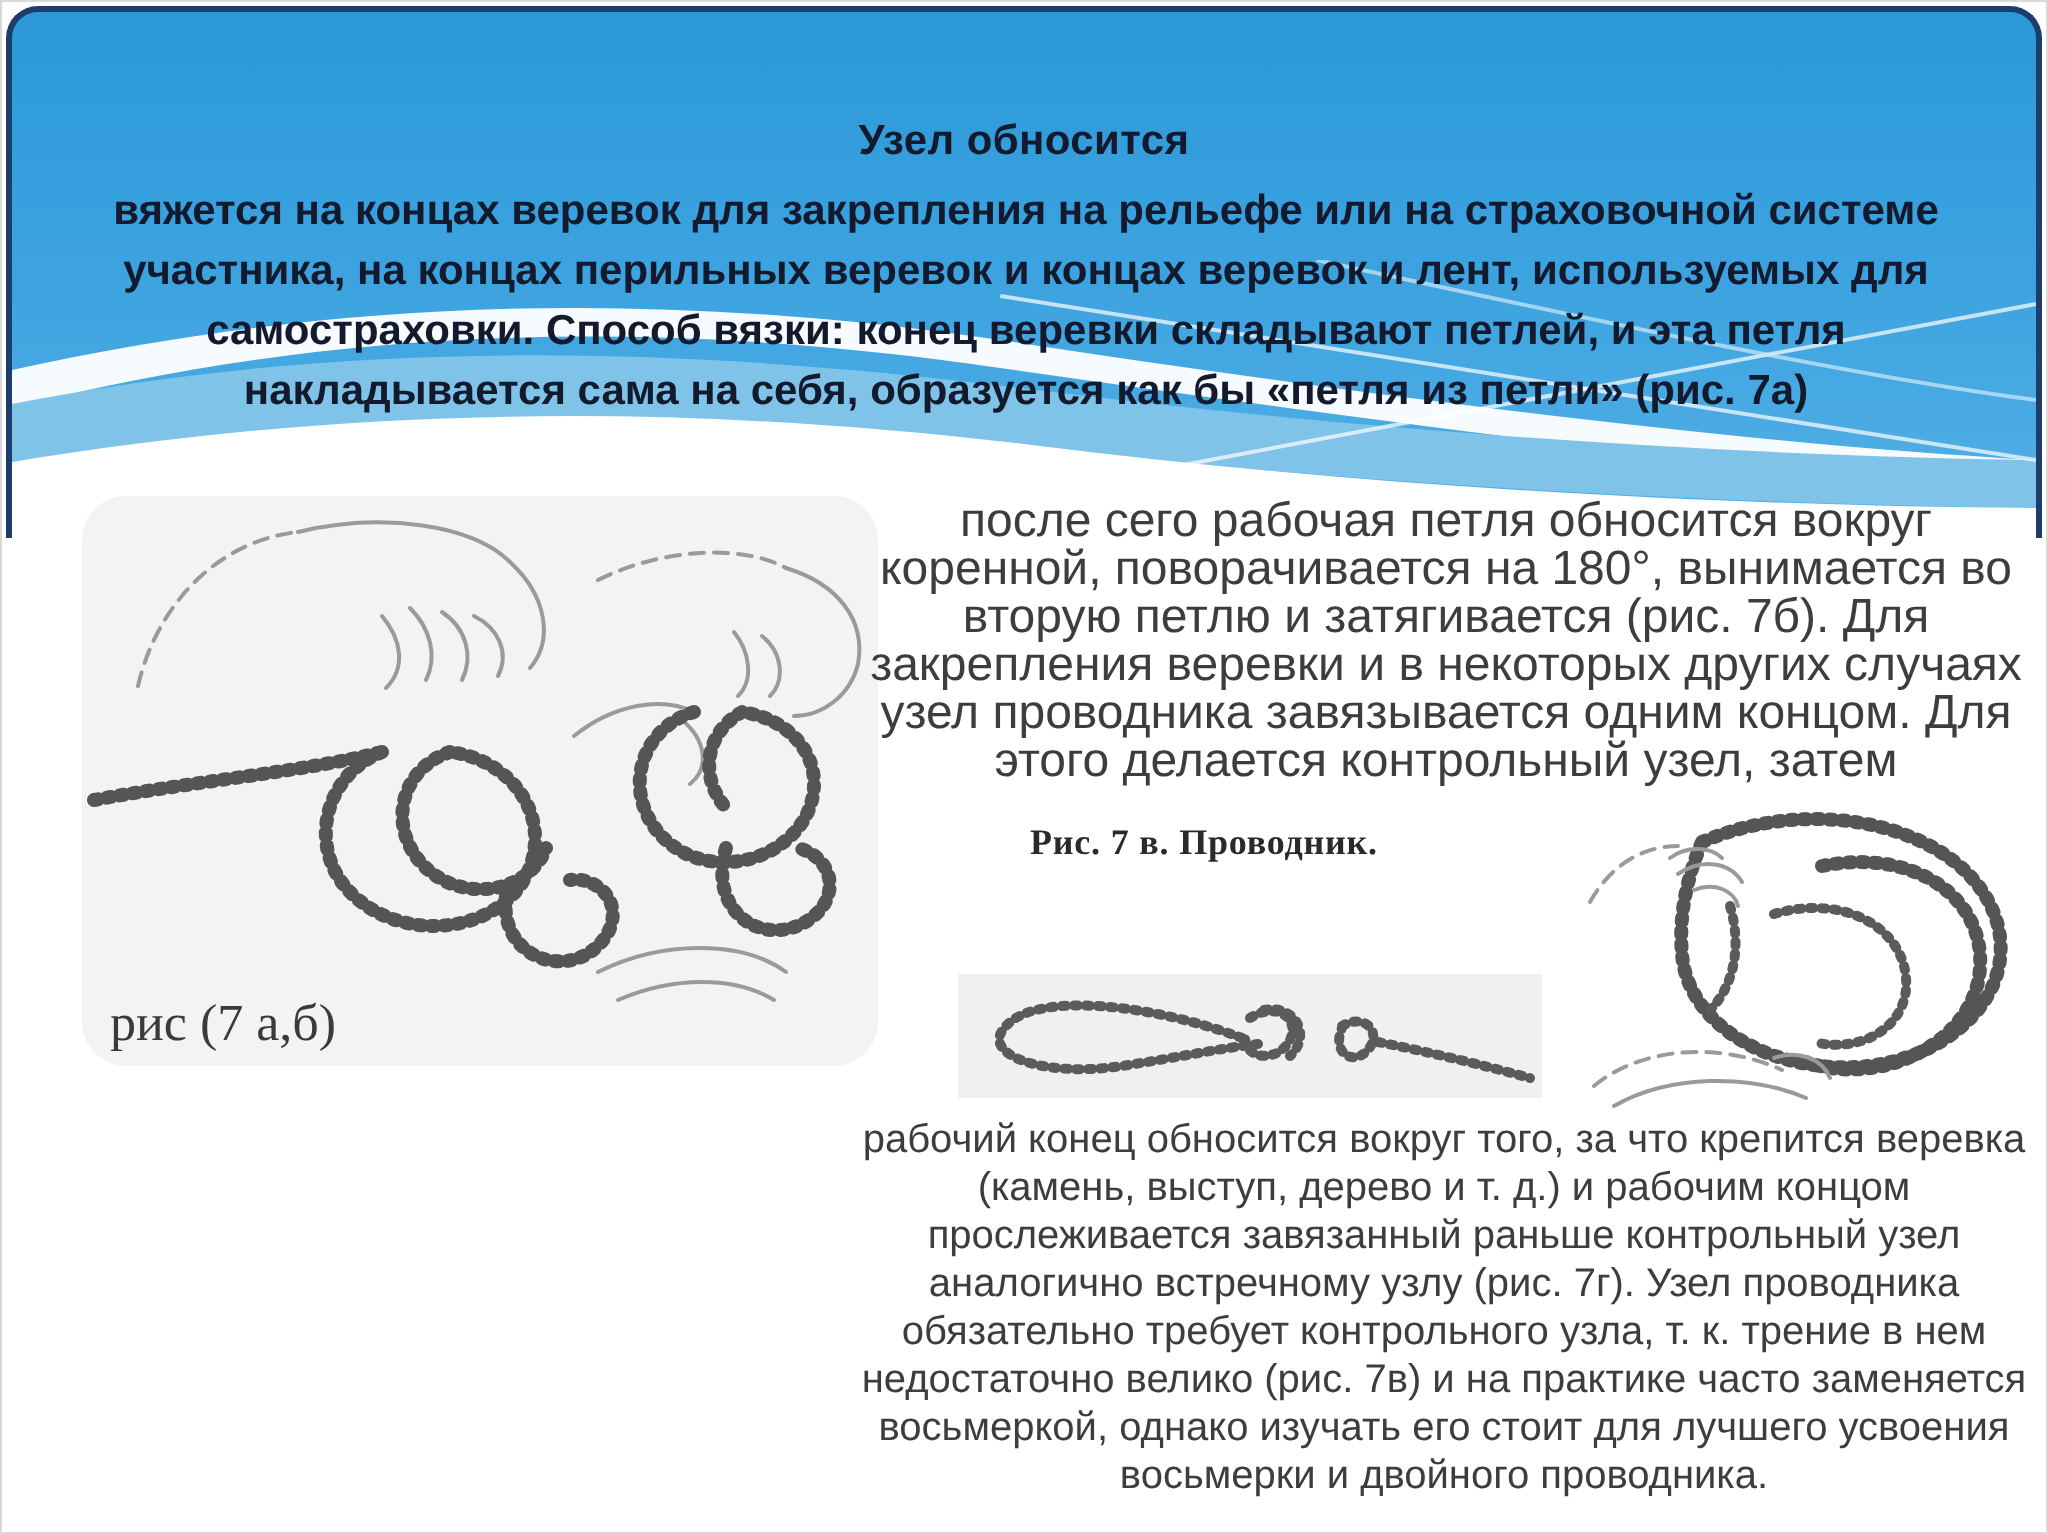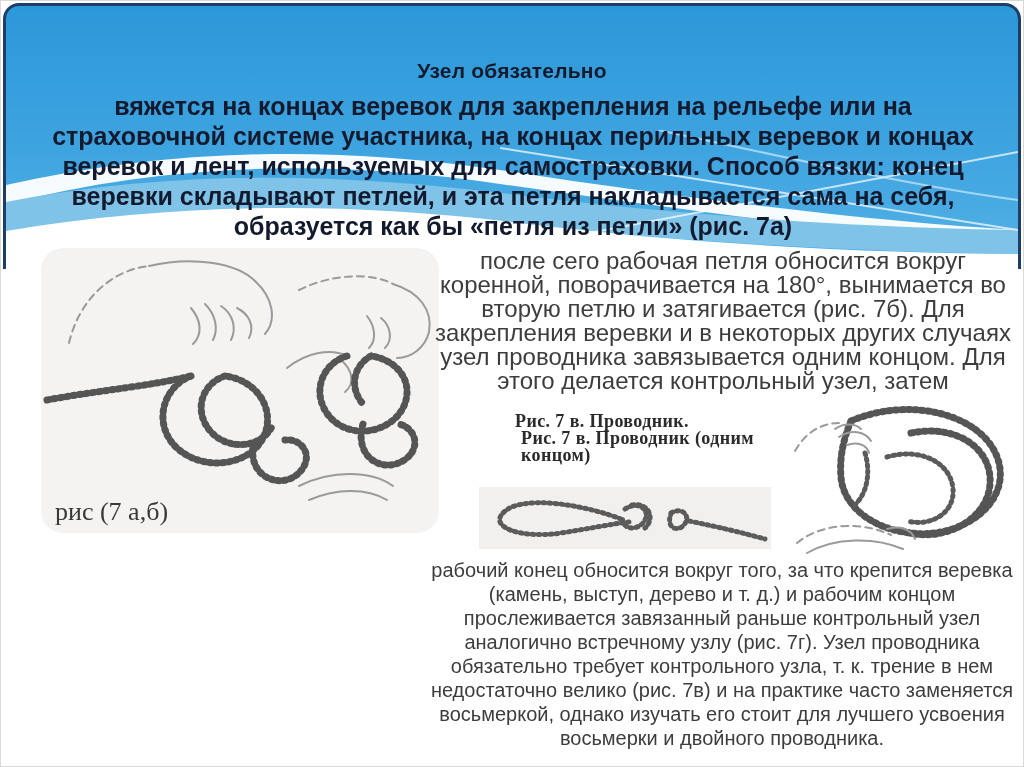--- a/index.html
+++ b/index.html
@@ -25,21 +25,21 @@
     border:3px solid var(--border-navy);border-bottom:none;
     border-radius:16px 16px 0 0;box-sizing:border-box;
   }
   .waves{position:absolute;left:0;right:0;bottom:-1px;height:140px;width:100%;display:block;}
   .title{
     position:absolute;top:58px;left:0;width:100%;text-align:center;
     font-size:21px;font-weight:bold;color:var(--text-dark);letter-spacing:.2px;
   }
   .intro{
     position:absolute;top:90px;left:50px;width:924px;text-align:center;
-    font-size:25px;line-height:30px;color:var(--text-dark);font-weight:600;
+    font-size:21px;line-height:30px;color:var(--text-dark);font-weight:600;
   }
   .panel-left{
     position:absolute;left:40px;top:247px;width:398px;height:285px;
     background:var(--panel-gray);
     border-radius:22px;
   }
   .right-par{
     position:absolute;left:430px;top:248px;width:584px;text-align:center;
     font-size:24px;line-height:24px;color:var(--text-body);
   }
@@ -81,21 +81,21 @@
       <path d="M0,72 C165,40 330,42 510,64 C705,88 885,98 1024,100 L1024,124 C880,122 700,114 520,94 C340,72 170,74 0,102 Z" fill="#7fc3e9"></path>
 
       <path d="M0,101 C170,73 340,71 520,93 C700,115 880,123 1024,124 L1024,140 L0,140 Z" fill="#ffffff"></path>
 
       <path d="M500,18 L1024,100" stroke="#ffffff" stroke-width="2" opacity="0.7" fill="none"></path>
       <path d="M1024,22 L520,116" stroke="#ffffff" stroke-width="2" opacity="0.7" fill="none"></path>
       <path d="M660,0 C790,28 930,58 1024,70" stroke="#cdeafa" stroke-width="2" opacity="0.7" fill="none"></path>
     </svg>
   </div>
 
-  <div class="title">Узел обязательно</div>
+  <div class="title">Узел обносится</div>
   <div class="intro">вяжется на концах веревок для закрепления на рельефе или на страховочной системе участника, на концах перильных веревок и концах веревок и лент, используемых для самостраховки. Способ вязки: конец веревки складывают петлей, и эта петля накладывается сама на себя, образуется как бы «петля из петли» (рис. 7а)</div>
 
   <div class="panel-left">
     <svg viewBox="0 0 398 285" width="398" height="285">
 
       <path class="hand-d" d="M28,95 C38,52 70,22 108,18"></path>
       <path class="hand" d="M108,18 C150,8 196,14 215,34 C232,50 236,72 224,86"></path>
       <path class="hand" d="M196,60 C208,66 214,78 208,90"></path>
       <path class="hand" d="M180,58 C192,66 196,80 190,92"></path>
       <path class="hand" d="M164,56 C174,66 178,80 172,92"></path>
@@ -117,21 +117,20 @@
       <path class="hand" d="M258,238 C290,222 330,222 352,238"></path>
       <path class="hand" d="M268,252 C296,240 326,240 346,252"></path>
       <text class="sketch-caption" x="14" y="272">рис (7 а,б)</text>
     </svg>
   </div>
 
   <div class="right-par">после сего рабочая петля обносится вокруг коренной, поворачивается на 180°, вынимается во вторую петлю и затягивается (рис. 7б). Для закрепления веревки и в некоторых других случаях узел проводника завязывается одним концом. Для этого делается контрольный узел, затем</div>
 
   <div class="fig-captions">
     <div class="line1">Рис. 7 в. Проводник.</div>
-    <div class="line2">Рис. 7 в. Проводник (одним концом)</div>
   </div>
 
   <div class="fig-right">
     <svg viewBox="0 0 222 168" width="222" height="168">
       <path class="rope" d="M60,28 C120,2 196,22 208,70 C218,112 170,146 120,140 C80,136 52,112 50,84 C48,62 54,42 60,28"></path>
       <path class="rope" d="M120,40 C170,30 206,60 198,98 C190,132 146,150 112,138"></path>
       <path class="rope-thin" d="M96,64 C130,54 160,70 162,96 C164,120 140,134 116,128"></path>
       <path class="hand-d" d="M4,58 C14,40 30,30 48,30"></path>
       <path class="hand" d="M44,36 C52,30 64,30 70,36"></path>
       <path class="hand" d="M48,44 C60,36 74,38 80,48"></path>

